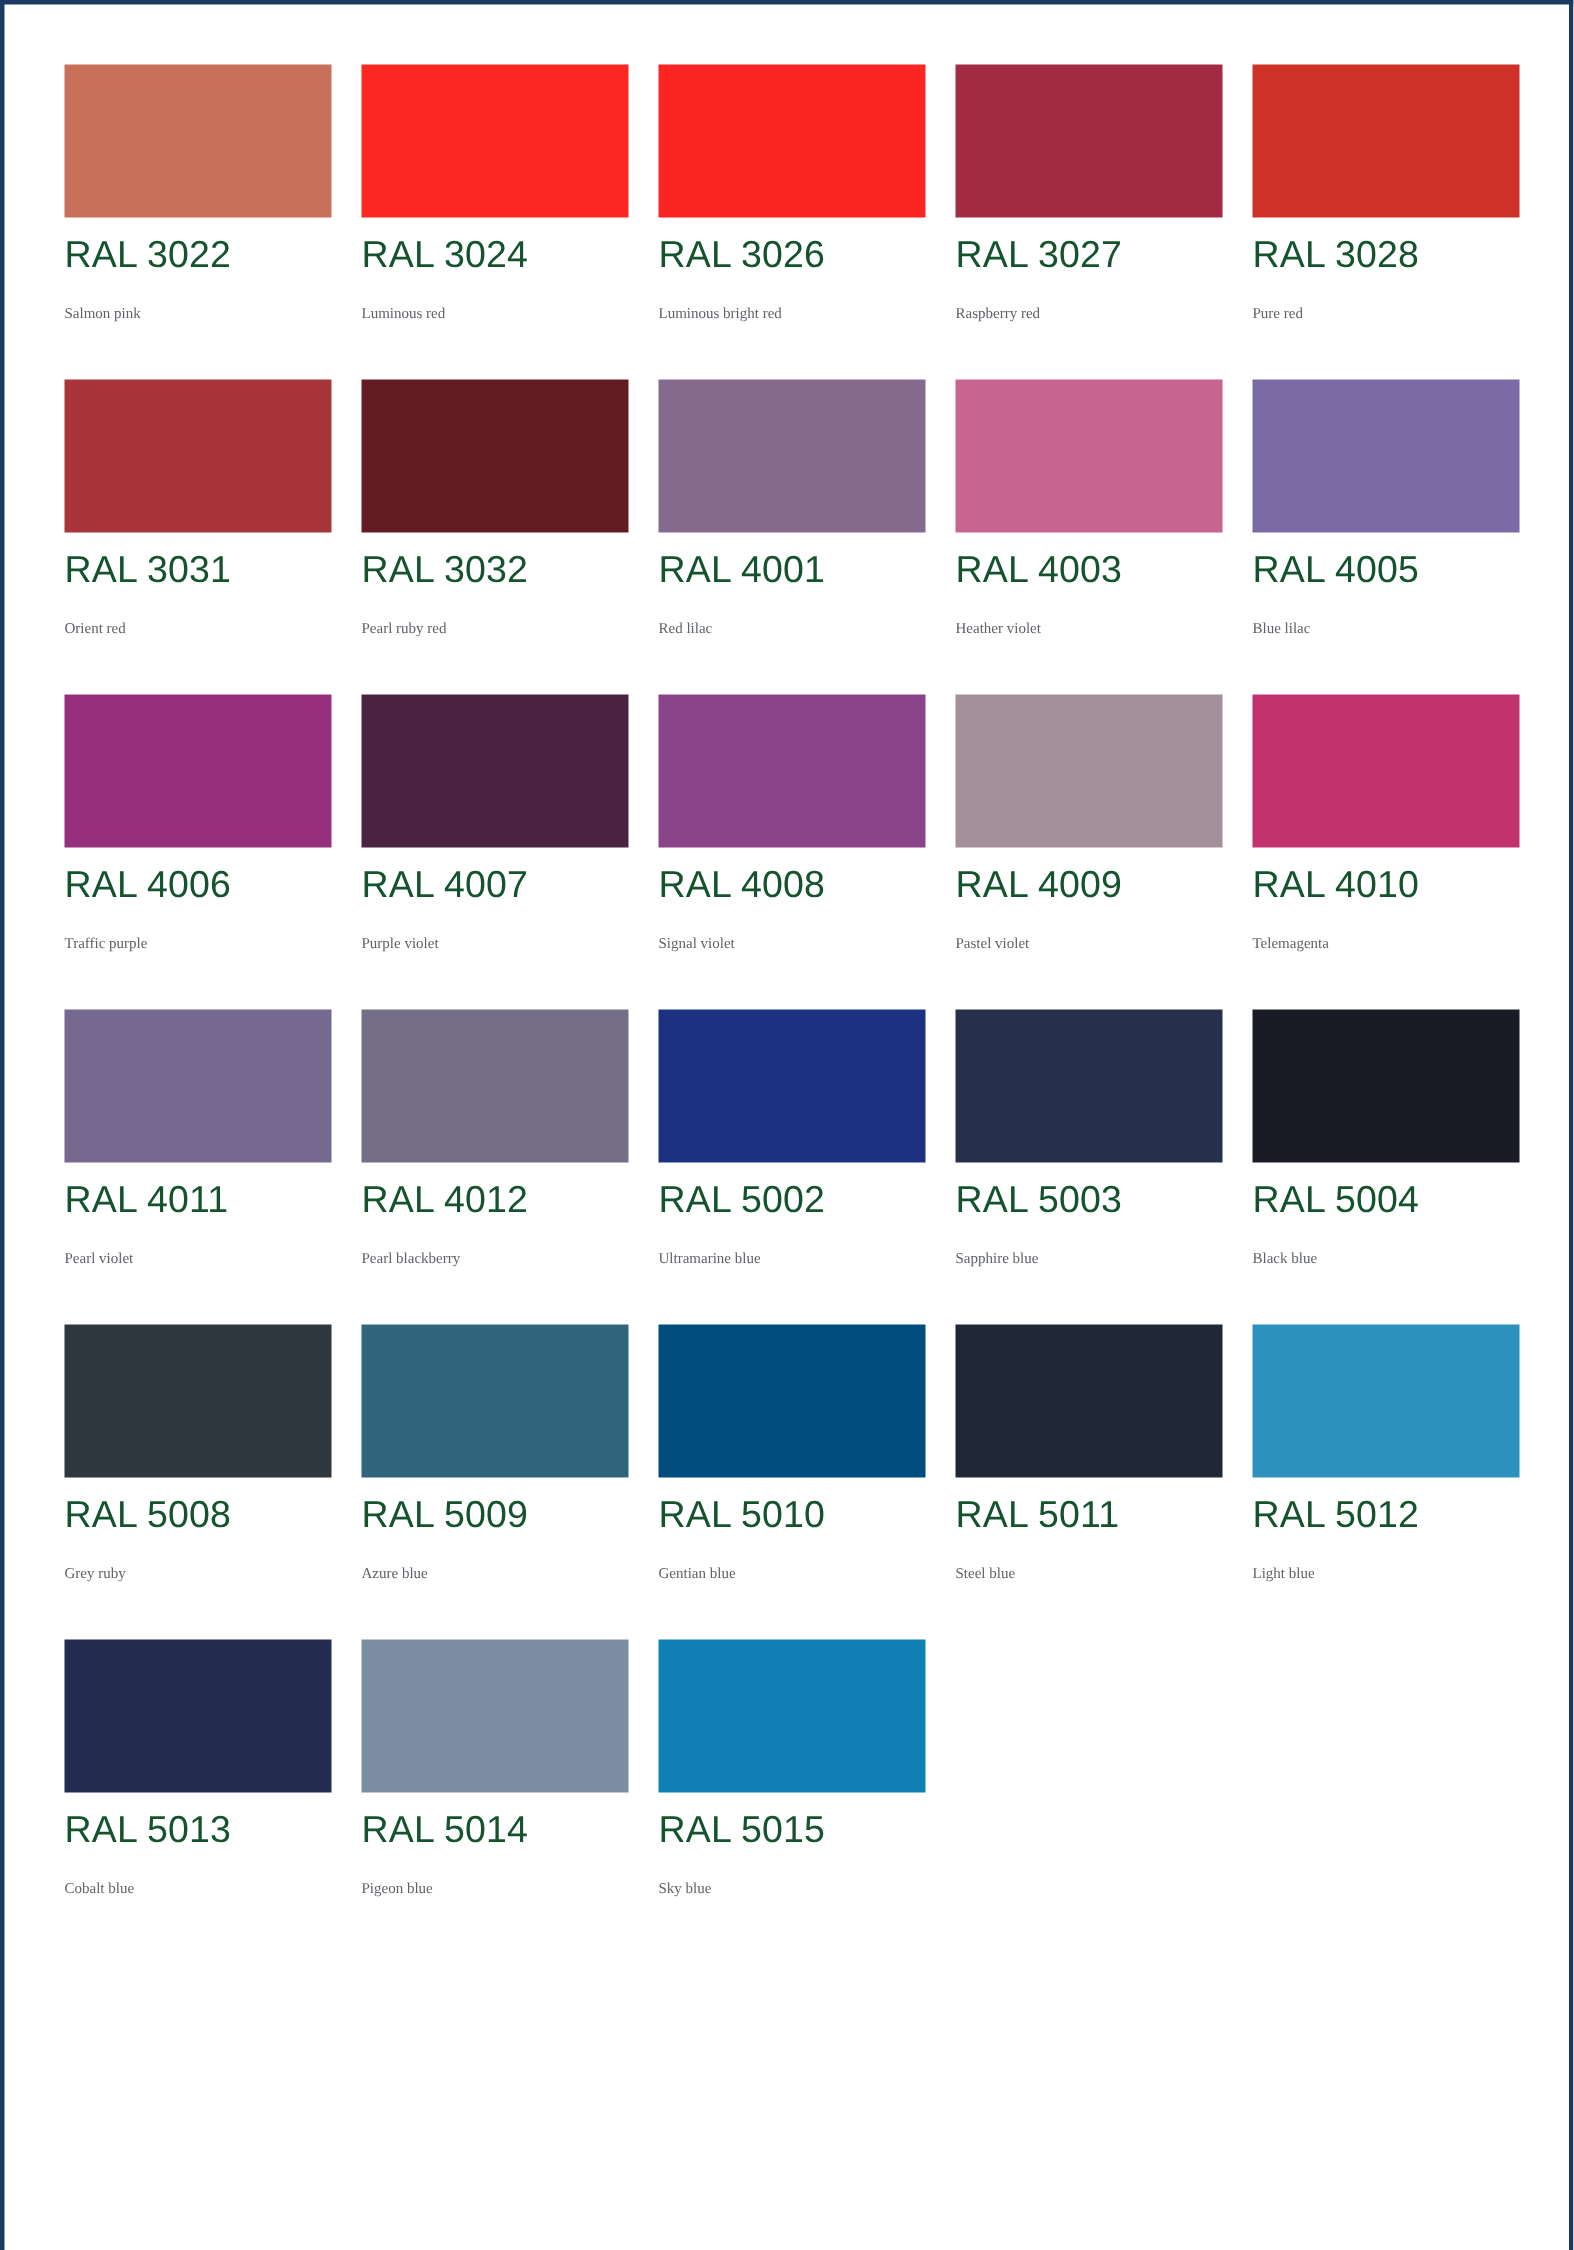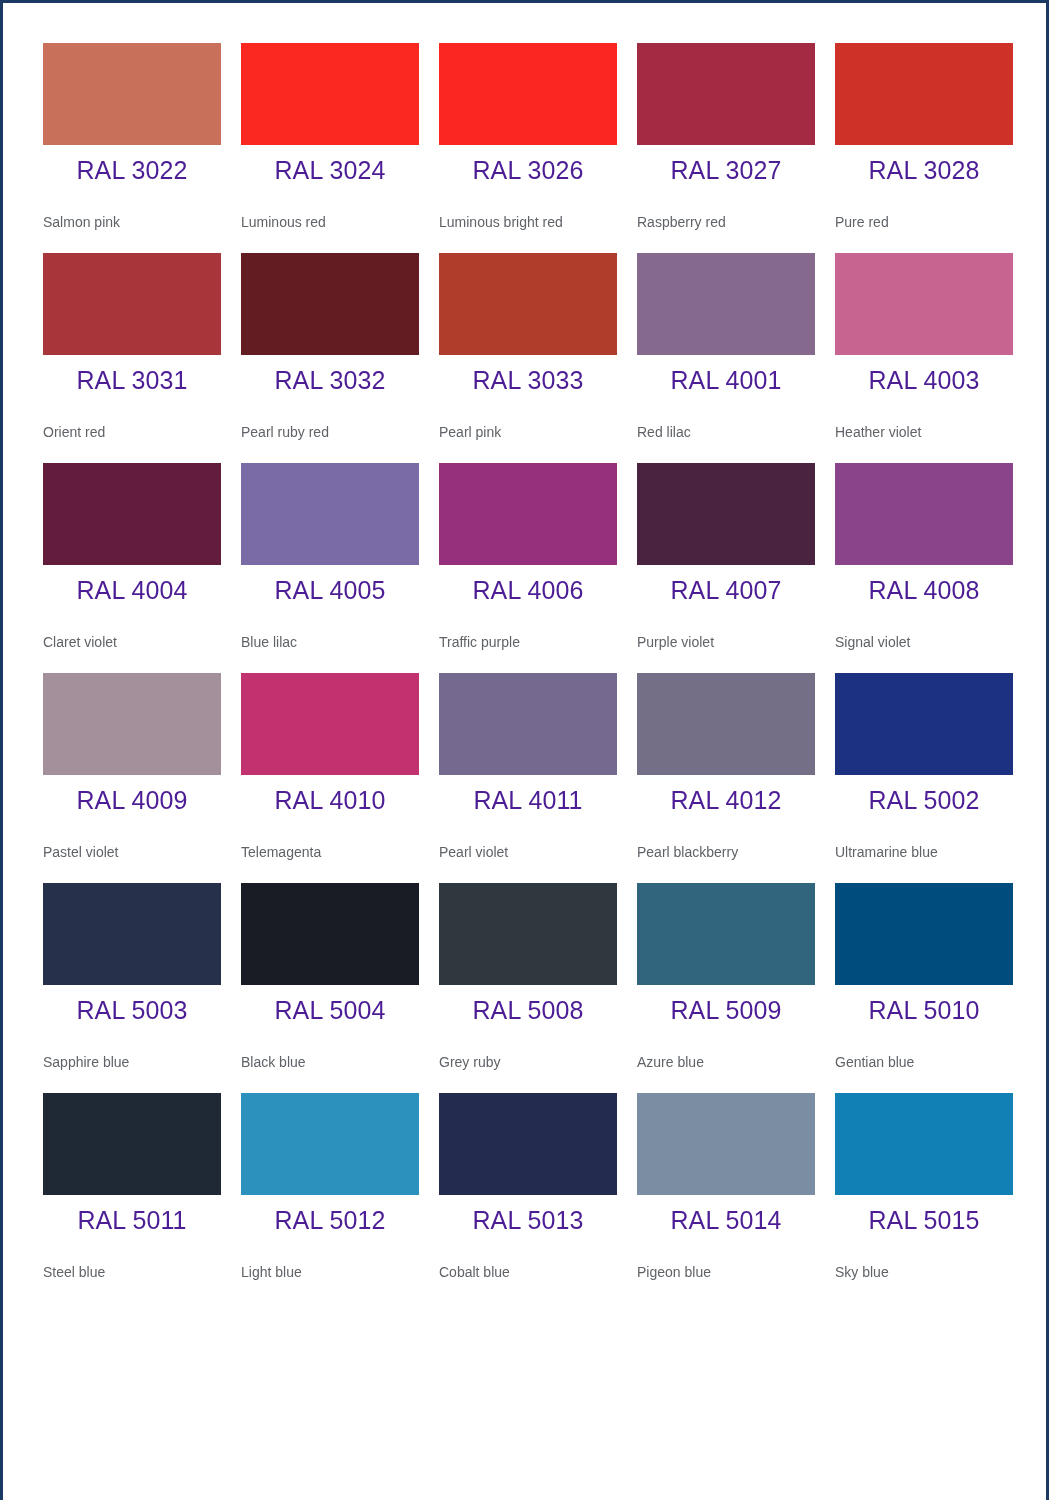--- a/index.html
+++ b/index.html
@@ -39,33 +39,33 @@
   }
   .swatch-chip {
     width: 178px;
     height: 102px;
     display: block;
   }
   .swatch-code {
     margin-top: 11px;
     font-size: 25px;
     line-height: 29px;
-    color: #4c1d95;
+    color: #14532d;
     font-weight: 400;
     letter-spacing: 0.1px;
     white-space: nowrap;
-    text-align: center;
   }
   .swatch-name {
-    margin-top: 28px;
-    font-size: 14px;
+    margin-top: 16px;
+    font-size: 10px;
     line-height: 18px;
     color: #5f6368;
     font-weight: 400;
     white-space: nowrap;
+    font-family: Liberation Serif, serif;
   }
 </style>
 </head>
 <body>
 
 <div class="page" style="border-color: rgb(26, 58, 99);">
   <div class="swatch-grid">
       <div class="swatch-cell">
         <div class="swatch-chip" style="background-color: rgb(201, 112, 90);"></div>
         <div class="swatch-code">RAL 3022</div>
@@ -95,38 +95,28 @@
         <div class="swatch-chip" style="background-color: rgb(168, 53, 58);"></div>
         <div class="swatch-code">RAL 3031</div>
         <div class="swatch-name">Orient red</div>
       </div>
       <div class="swatch-cell">
         <div class="swatch-chip" style="background-color: rgb(98, 28, 34);"></div>
         <div class="swatch-code">RAL 3032</div>
         <div class="swatch-name">Pearl ruby red</div>
       </div>
       <div class="swatch-cell">
-        <div class="swatch-chip" style="background-color: rgb(176, 60, 44);"></div>
-        <div class="swatch-code">RAL 3033</div>
-        <div class="swatch-name">Pearl pink</div>
-      </div>
-      <div class="swatch-cell">
         <div class="swatch-chip" style="background-color: rgb(134, 106, 142);"></div>
         <div class="swatch-code">RAL 4001</div>
         <div class="swatch-name">Red lilac</div>
       </div>
       <div class="swatch-cell">
         <div class="swatch-chip" style="background-color: rgb(199, 100, 144);"></div>
         <div class="swatch-code">RAL 4003</div>
         <div class="swatch-name">Heather violet</div>
-      </div>
-      <div class="swatch-cell">
-        <div class="swatch-chip" style="background-color: rgb(100, 28, 60);"></div>
-        <div class="swatch-code">RAL 4004</div>
-        <div class="swatch-name">Claret violet</div>
       </div>
       <div class="swatch-cell">
         <div class="swatch-chip" style="background-color: rgb(122, 107, 166);"></div>
         <div class="swatch-code">RAL 4005</div>
         <div class="swatch-name">Blue lilac</div>
       </div>
       <div class="swatch-cell">
         <div class="swatch-chip" style="background-color: rgb(151, 48, 124);"></div>
         <div class="swatch-code">RAL 4006</div>
         <div class="swatch-name">Traffic purple</div>

